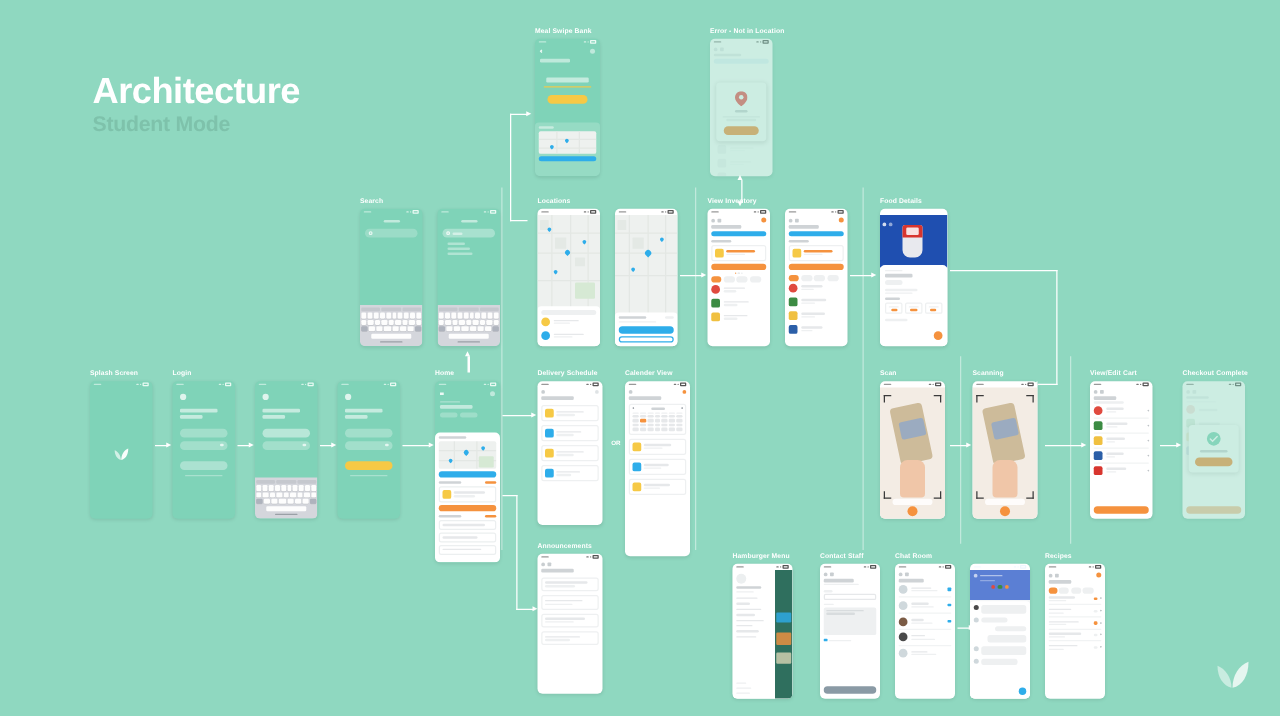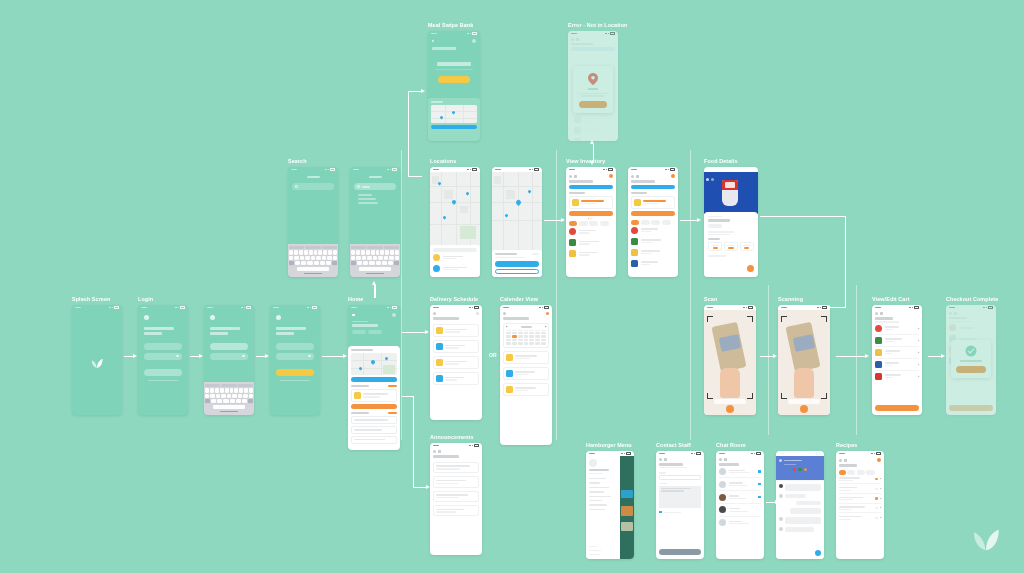--- a/index.html
+++ b/index.html
@@ -112,20 +112,24 @@
     position:absolute; font-size:5px; font-weight:bold; color:#fff;
   }
 
   .sep-v { position:absolute; width:1px; background:rgba(255,255,255,.45); }
 </style>
 </head>
 <body>
 
 <div id="canvas">
 
+  <div class="title-block">
+    <div class="title-main">Architecture</div>
+    <div class="title-sub">Student Mode</div>
+  </div>
 
   <svg class="logo-leaf" viewBox="0 0 40 40">
     <path d="M20 34 C20 22 26 12 36 8 C36 22 30 32 20 34 Z" fill="#ffffff" opacity=".9"></path>
     <path d="M19 34 C19 24 13 15 5 12 C5 24 11 32 19 34 Z" fill="#ffffff" opacity=".6"></path>
   </svg>
 
   <div class="sep-v" style="left:401px; top:150px; height:290px;"></div>
   <div class="sep-v" style="left:556px; top:150px; height:290px;"></div>
   <div class="sep-v" style="left:690px; top:150px; height:290px;"></div>
   <div class="sep-v" style="left:768px; top:285px; height:150px;"></div>

